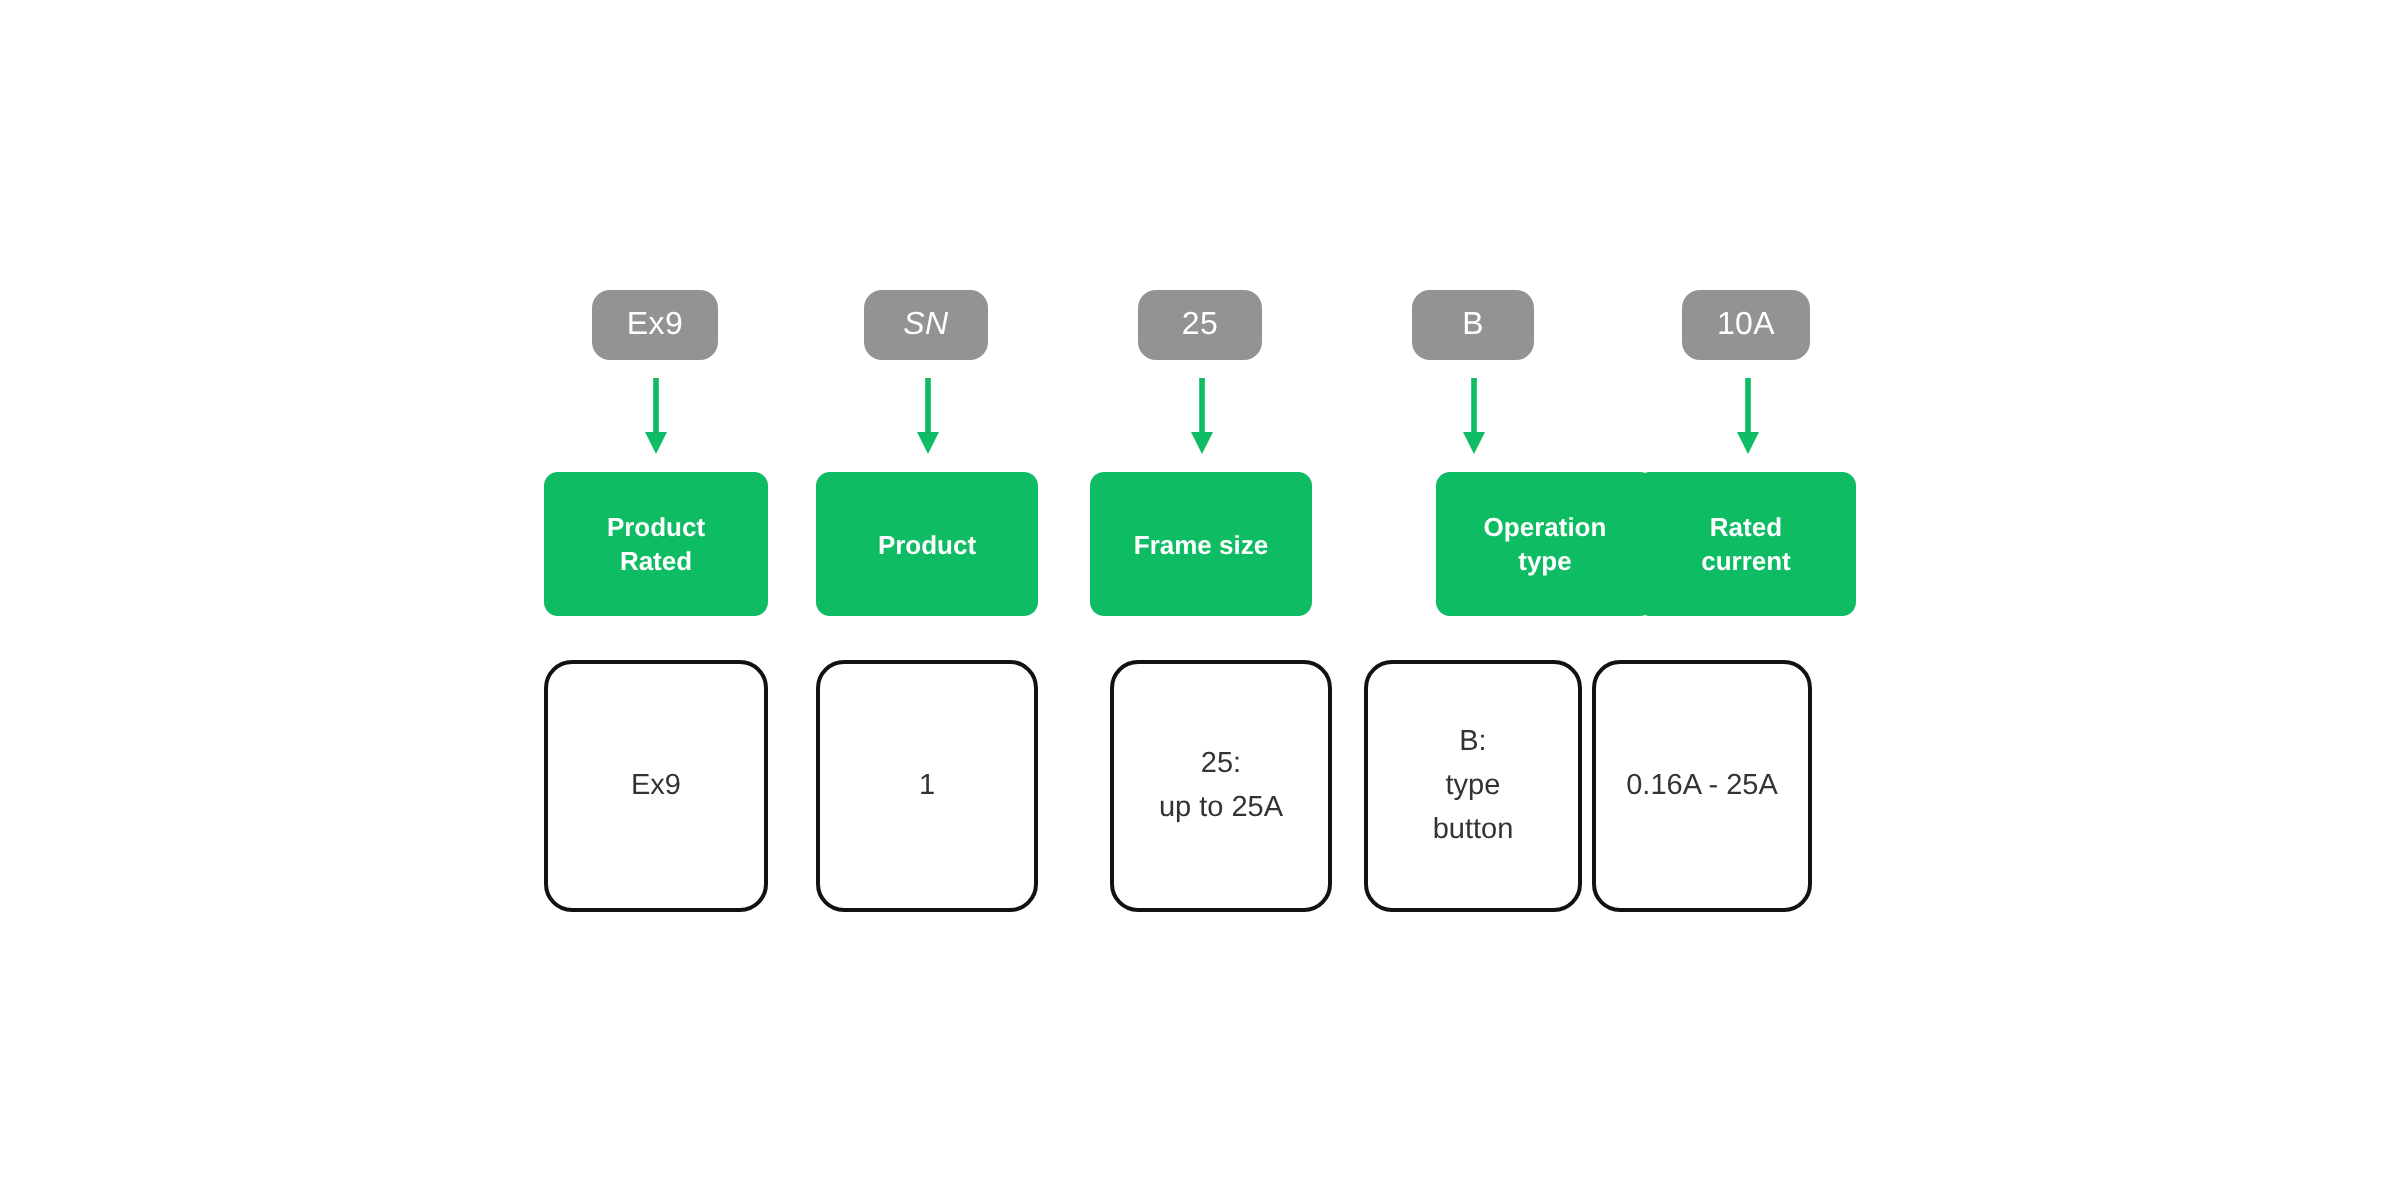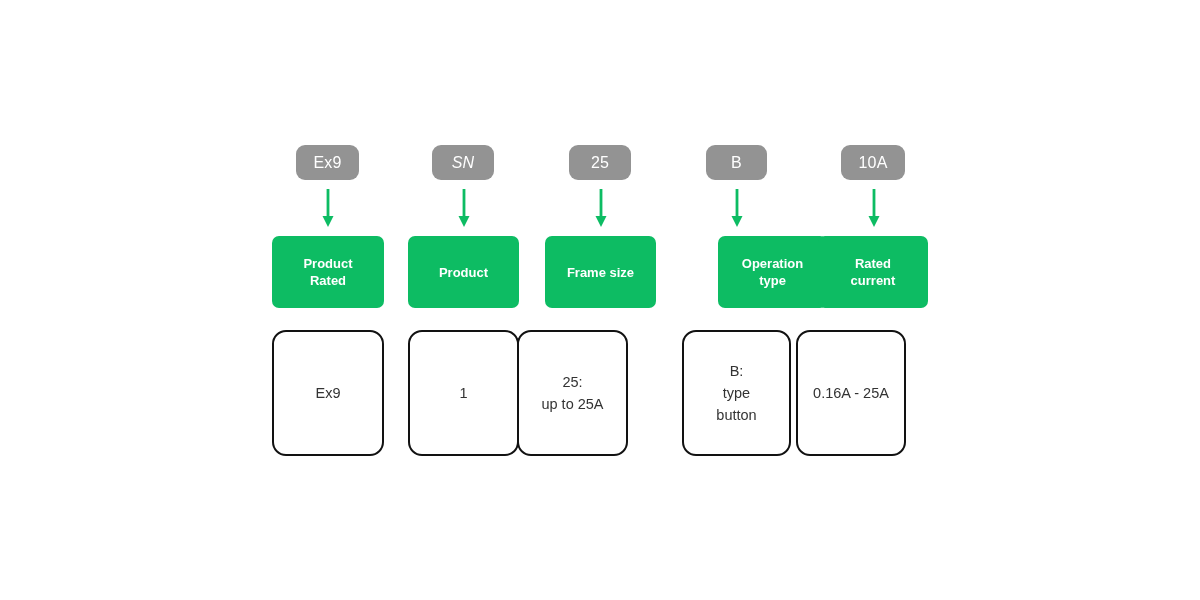--- a/index.html
+++ b/index.html
@@ -143,21 +143,21 @@
         <svg width="14" height="40" viewBox="0 0 14 40">
           <rect x="5.6" y="0" width="2.8" height="29" fill="#0dbc63"></rect>
           <polygon points="1.5,27 12.5,27 7,38" fill="#0dbc63"></polygon>
         </svg>
       </div>
       <div class="green-box" style="left: 545px; width: 111px;">
         <div>
           <span class="line">Frame size</span>
         </div>
       </div>
-      <div class="value-box" style="left: 517px; width: 111px;">
+      <div class="value-box" style="left: 555px; width: 111px;">
         <div>
           <span class="line">25:</span>
           <span class="line">up to 25A</span>
         </div>
       </div>
     </div>
     <div class="column" style="left: 0px;">
       <div class="badge" style="left: 706px; width: 61px;">B</div>
       <div class="arrow" style="left: 730px;">
         <svg width="14" height="40" viewBox="0 0 14 40">

